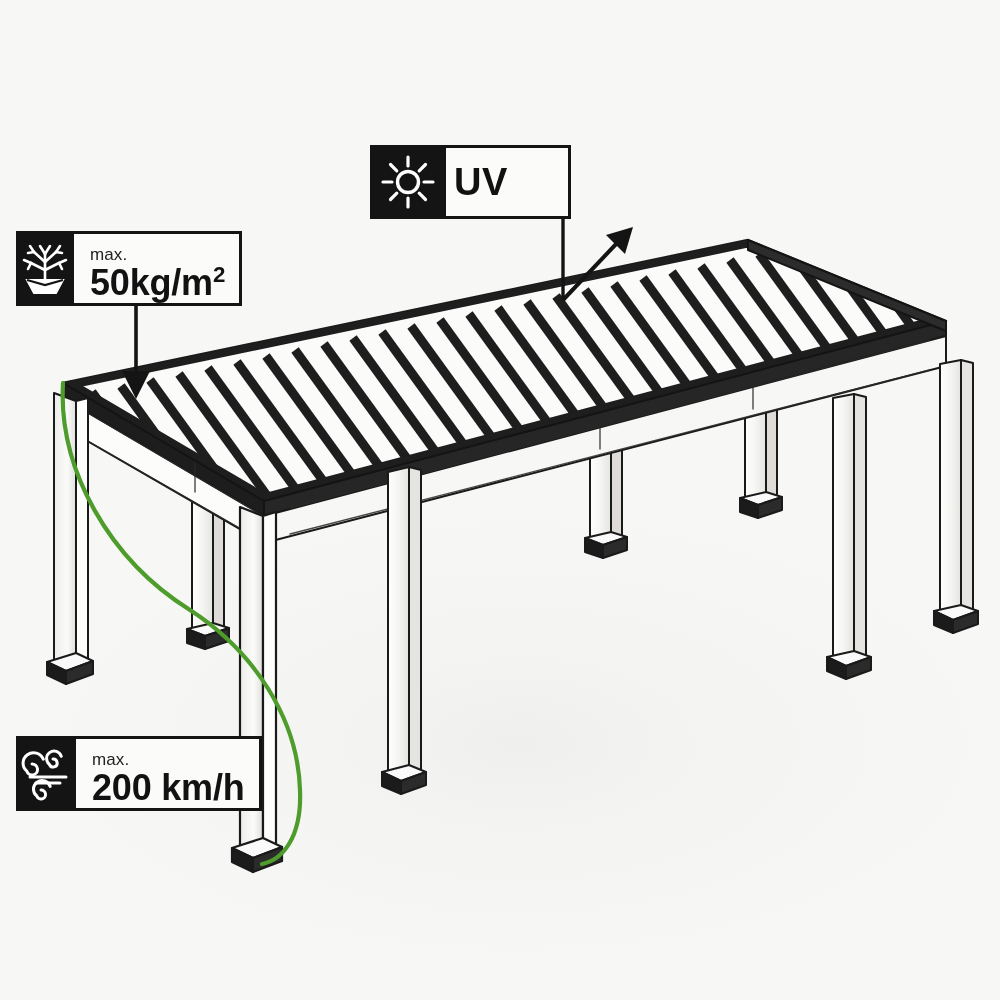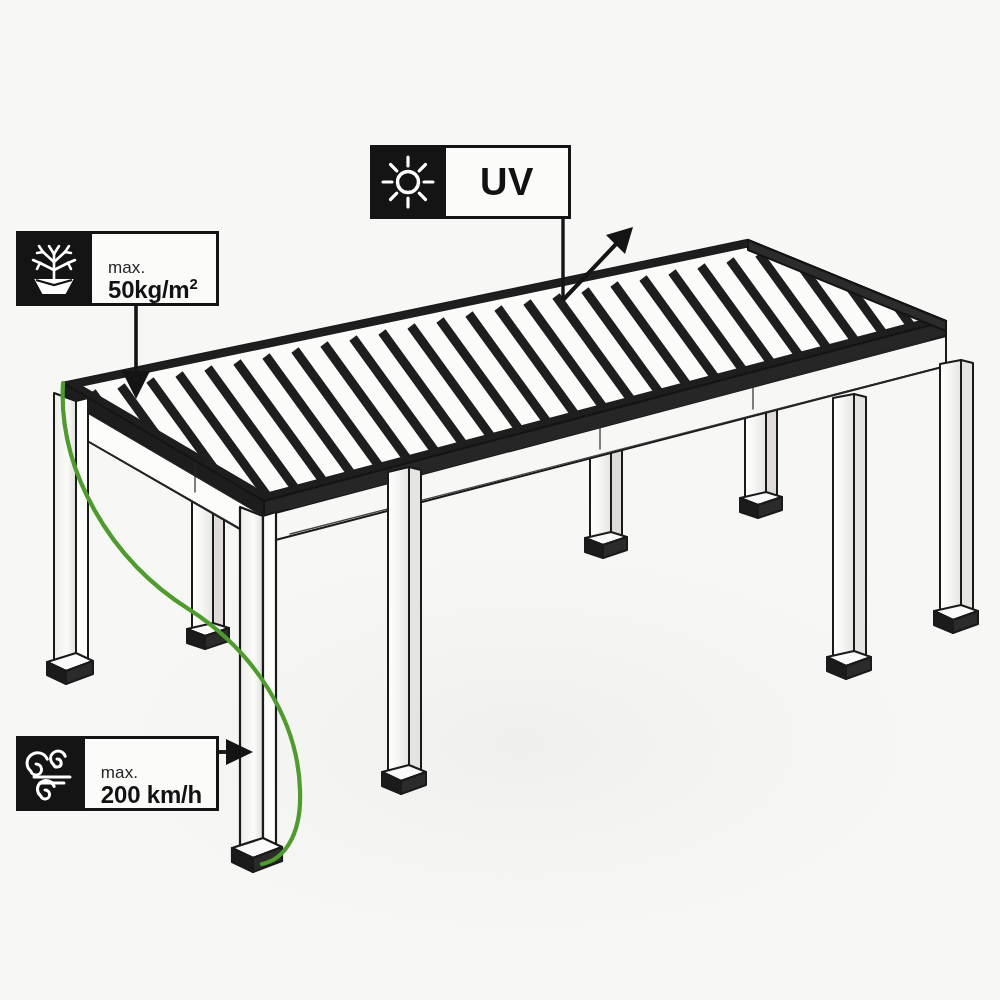--- a/index.html
+++ b/index.html
@@ -48,21 +48,21 @@
     padding: 0 14px 0 16px;
   }
   .badge-small {
     font-size: 17px;
     color: #232323;
     line-height: 1.05;
     font-weight: 400;
     letter-spacing: 0.1px;
   }
   .badge-big {
-    font-size: 24px;
+    font-size: 36px;
     color: #121212;
     font-weight: bold;
     line-height: 1.08;
     letter-spacing: -0.2px;
     white-space: nowrap;
   }
   .badge-big sup {
     font-size: 0.62em;
     vertical-align: super;
     line-height: 0;
@@ -71,21 +71,21 @@
   
   #badge-uv {
     left: 370px;
     top: 145px;
     width: 201px;
     height: 74px;
   }
   #badge-uv .badge-icon { width: 76px; }
   #badge-uv .badge-text {
     flex: 1;
-    align-items: center;
+    align-items: flex-start;
     justify-content: center;
     padding: 8px;
   }
   .uv-label {
     font-size: 38px;
     font-weight: bold;
     color: #111111;
     letter-spacing: 0.5px;
   }
 

